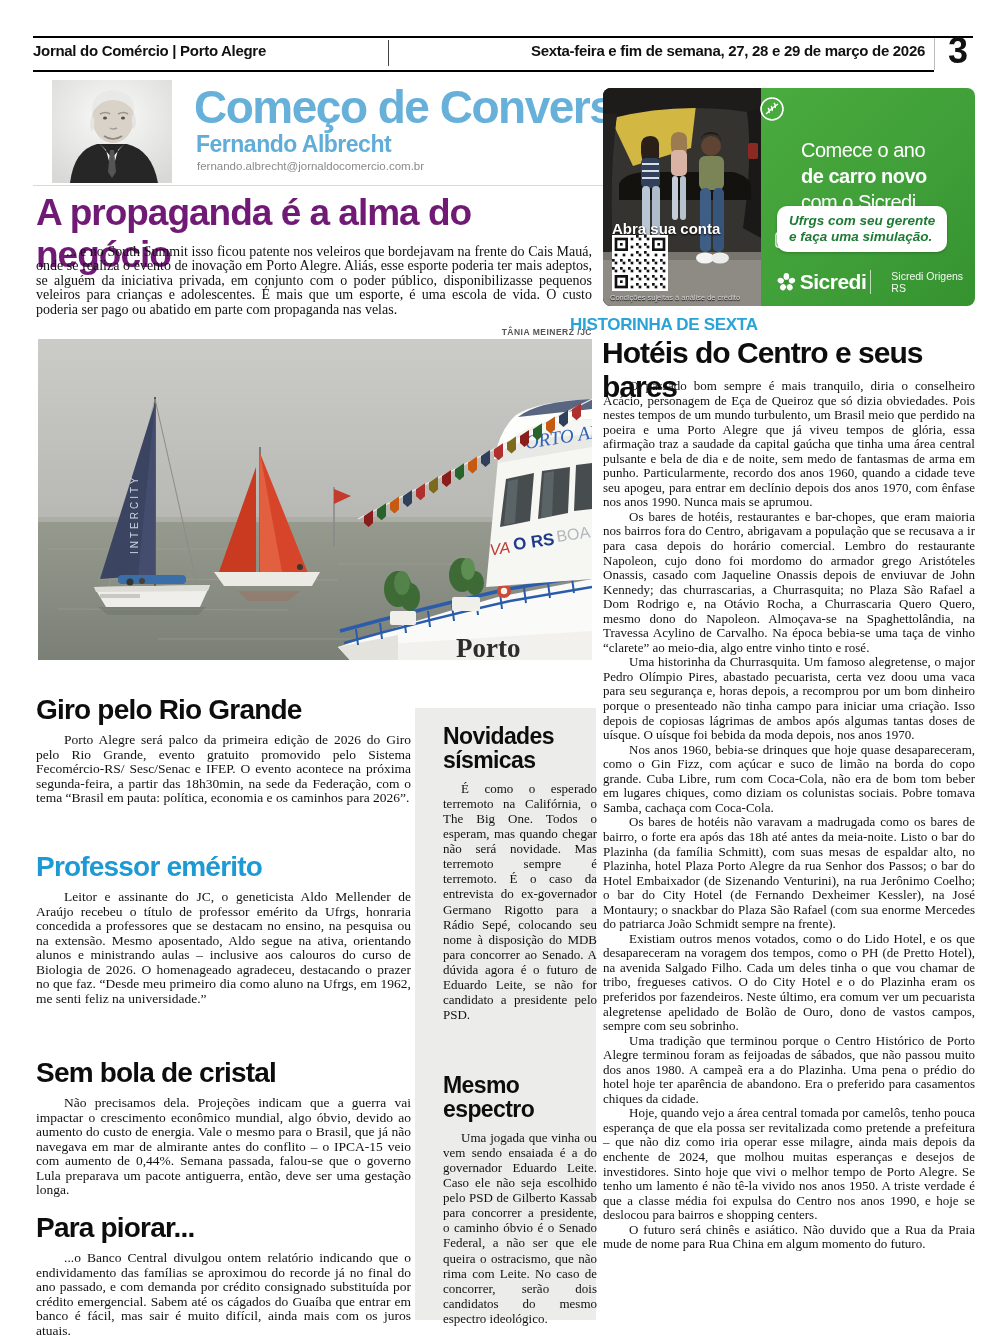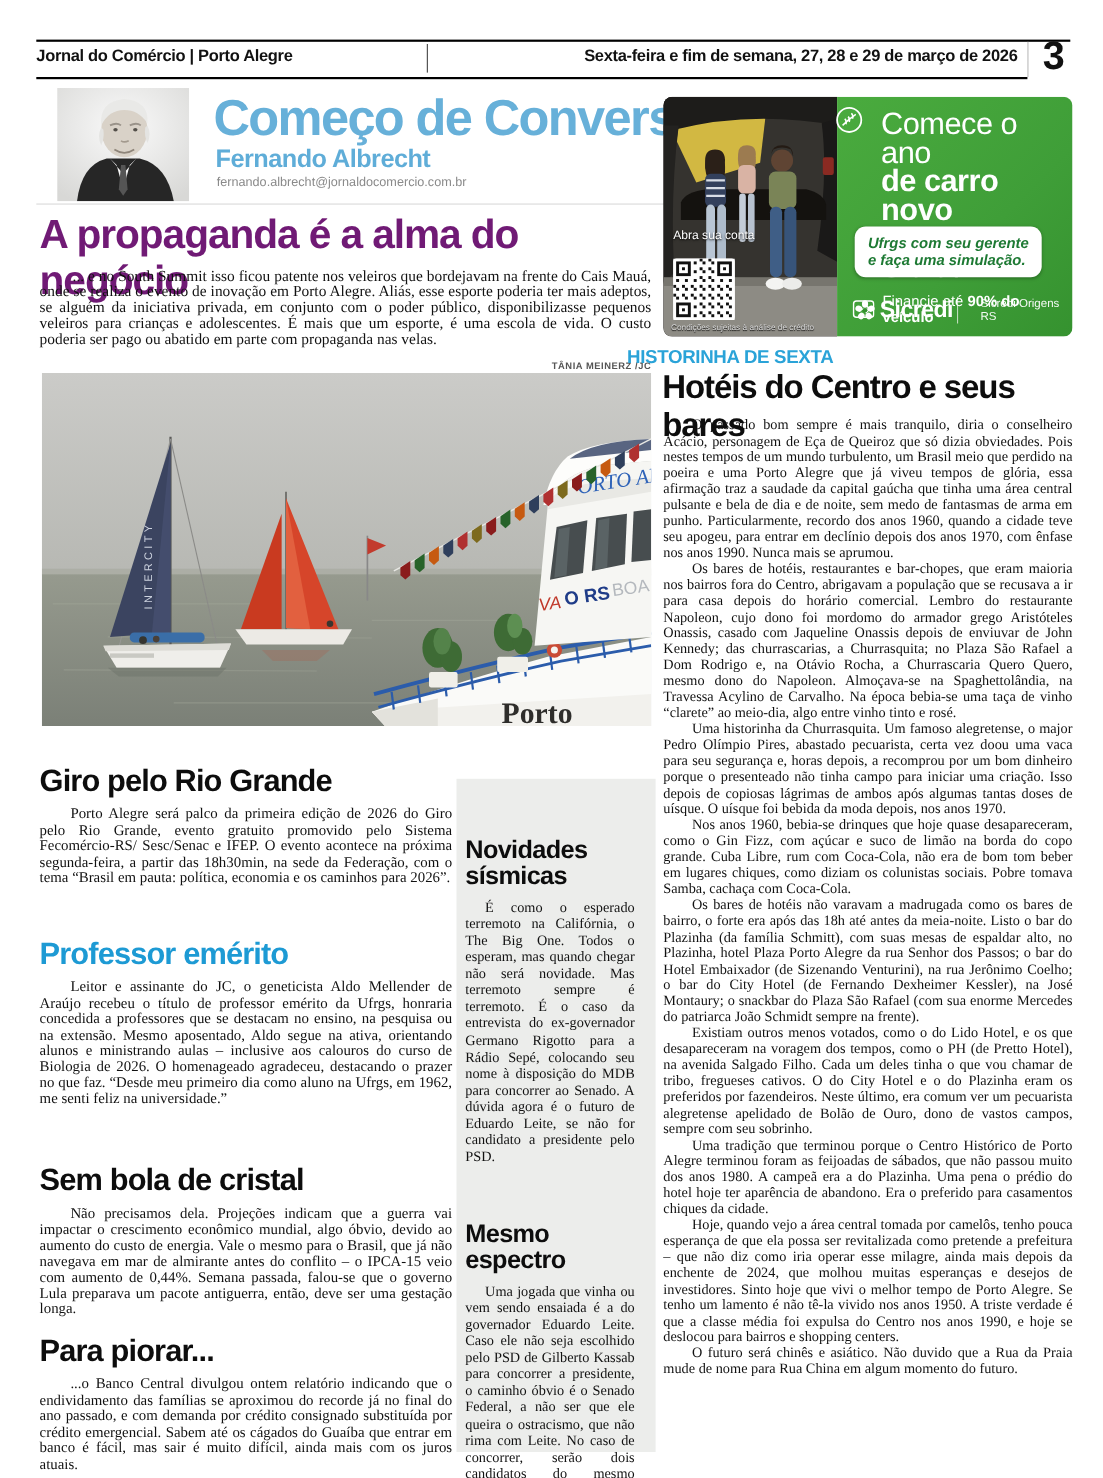--- a/index.html
+++ b/index.html
@@ -28,45 +28,45 @@
                 color:#555;letter-spacing:.5px;}
   .main-photo{left:38px;top:339px;width:554px;height:321px;}
 
   
   .sec{left:36px;width:375px;}
   .sec-title{font-size:28px;font-weight:bold;letter-spacing:-.8px;color:#0d0d0d;}
   .sec-title.blue{color:#1d9ad4;}
   .sec-body{margin-top:7px;font-size:13.5px;line-height:14.5px;text-align:justify;text-indent:28px;hyphens:auto;}
 
   .graybox{left:415px;top:708px;width:181px;height:612px;background:#ecedeb;}
-  .gsec{position:absolute;left:8px;width:154px;margin-top:36px;}
+  .gsec{position:absolute;left:28px;width:154px;}
   .gsec-title{font-size:23px;font-weight:bold;letter-spacing:-.6px;line-height:1.06;color:#0d0d0d;}
   .gsec-body{margin-top:8px;font-size:13px;line-height:15.1px;text-align:justify;text-indent:18px;hyphens:auto;}
 
   
   .kicker{left:570px;top:315px;font-size:17px;font-weight:bold;color:#2aa3d8;letter-spacing:-.3px;}
   .hist-title{left:602px;top:336px;width:372px;font-size:30px;font-weight:bold;letter-spacing:-1px;color:#0d0d0d;}
   .hist-body{left:603px;top:379px;width:372px;font-size:13px;line-height:14.55px;text-align:justify;hyphens:auto;}
   .hist-body p{margin:0;text-indent:26px;}
 
   
   .ad{left:603px;top:88px;width:372px;height:218px;border-radius:8px;overflow:hidden;display:flex;}
   .ad-photo{position:relative;width:158px;height:218px;flex:0 0 158px;background:#3a3a3a;}
   .ad-green{position:relative;flex:1;background:linear-gradient(135deg,#4aab3e 0%,#3f9e38 60%,#35922f 100%);
             color:#fff;padding:12px 12px 10px 14px;box-sizing:border-box;}
-  .ad-h{font-size:28px;line-height:26px;letter-spacing:-.5px;}
+  .ad-h{font-size:20px;line-height:26px;letter-spacing:-.5px;margin-top:37px;}
   .ad-h b{font-weight:bold;}
   .ad-fin{display:flex;align-items:center;gap:7px;margin-top:10px;font-size:13.5px;}
   .ad-cta{position:absolute;left:16px;top:118px;background:#fff;border-radius:10px;padding:7px 12px;
           color:#1e7a34;font-weight:bold;font-style:italic;font-size:13.5px;line-height:16px;
           box-shadow:0 1px 3px rgba(0,0,0,.25);}
   .ad-brandrow{position:absolute;left:16px;bottom:12px;display:flex;align-items:center;gap:4px;}
   .ad-brand{font-size:21px;font-weight:bold;letter-spacing:-.5px;}
   .ad-brand-tag{font-size:10.5px;opacity:.95;border-left:1px solid rgba(255,255,255,.7);padding-left:20px;}
-  .ad-open{position:absolute;left:9px;top:120px;font-size:11px;font-weight:normal;color:#fff;text-shadow:0 1px 2px #000;}
+  .ad-open{position:absolute;left:9px;top:132px;font-size:15px;font-weight:bold;color:#fff;text-shadow:0 1px 2px #000;}
   .ad-disc{position:absolute;left:7px;bottom:4px;font-size:7.5px;color:#ddd;text-shadow:0 1px 1px #000;}
   .qr{position:absolute;left:9px;top:147px;width:56px;height:56px;background:#fff;border-radius:3px;}
 
   .hairline{background:#d9d9d9;height:1px;}
 </style>
 </head>
 <body>
 
 <div class="page">
 

